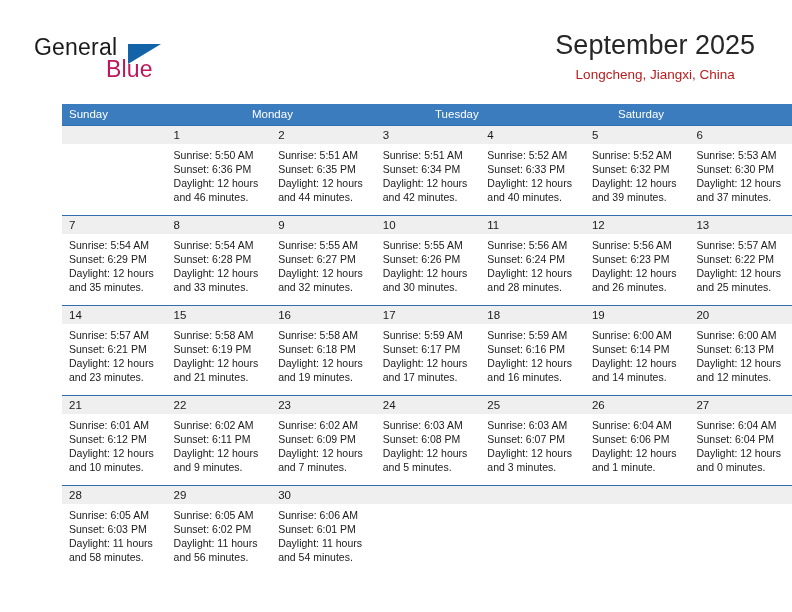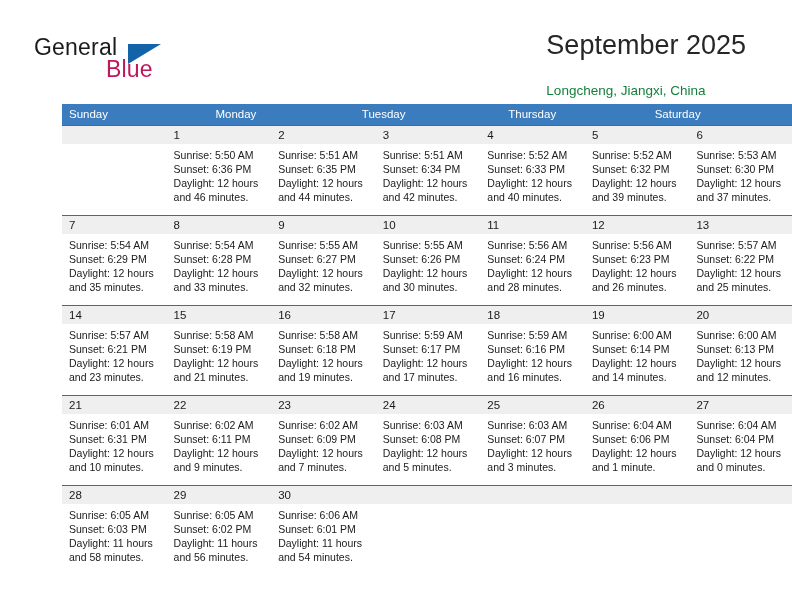--- a/index.html
+++ b/index.html
@@ -62,35 +62,35 @@
     left: 94px;
     top: 10px;
     width: 0;
     height: 0;
     border-left: 33px solid #1263a8;
     border-bottom: 20px solid transparent;
   }
 
   .title-wrap {
     position: absolute;
-    right: 12px;
+    right: 3px;
     top: 0;
-    text-align: left;
+    text-align: center;
   }
   .cal-title {
     font-size: 27px;
     color: #262626;
     line-height: 34px;
     white-space: nowrap;
   }
   .cal-sub {
     font-size: 13.5px;
-    color: #15803d;
+    color: #b91c1c;
     line-height: 20px;
-    margin-top: 19px;
+    margin-top: 3px;
     white-space: nowrap;
   }
 
   
   .calendar {
     position: absolute;
     left: 30px;
     top: 104px;
     width: 732px;
     margin-left: 32px;
@@ -168,21 +168,20 @@
     </div>
 
   </div>
 
   <div class="calendar">
 
     <div class="weekheader">
       <div class="wh-cell">Sunday</div>
       <div class="wh-cell">Monday</div>
       <div class="wh-cell">Tuesday</div>
-      <div class="wh-cell">Thursday</div>
       <div class="wh-cell">Saturday</div>
     </div>
 
     <div class="week">
       <div class="daterow">
         <div class="dn"></div>
         <div class="dn">1</div>
         <div class="dn">2</div>
         <div class="dn">3</div>
         <div class="dn">4</div>
@@ -353,21 +352,21 @@
         <div class="dn">22</div>
         <div class="dn">23</div>
         <div class="dn">24</div>
         <div class="dn">25</div>
         <div class="dn">26</div>
         <div class="dn">27</div>
       </div>
       <div class="bodyrow">
         <div class="cell">
           <div class="ln">Sunrise: 6:01 AM</div>
-          <div class="ln">Sunset: 6:31 PM</div>
+          <div class="ln">Sunset: 6:12 PM</div>
           <div class="ln">Daylight: 12 hours</div>
           <div class="ln">and 10 minutes.</div>
         </div>
         <div class="cell">
           <div class="ln">Sunrise: 6:02 AM</div>
           <div class="ln">Sunset: 6:11 PM</div>
           <div class="ln">Daylight: 12 hours</div>
           <div class="ln">and 9 minutes.</div>
         </div>
         <div class="cell">

